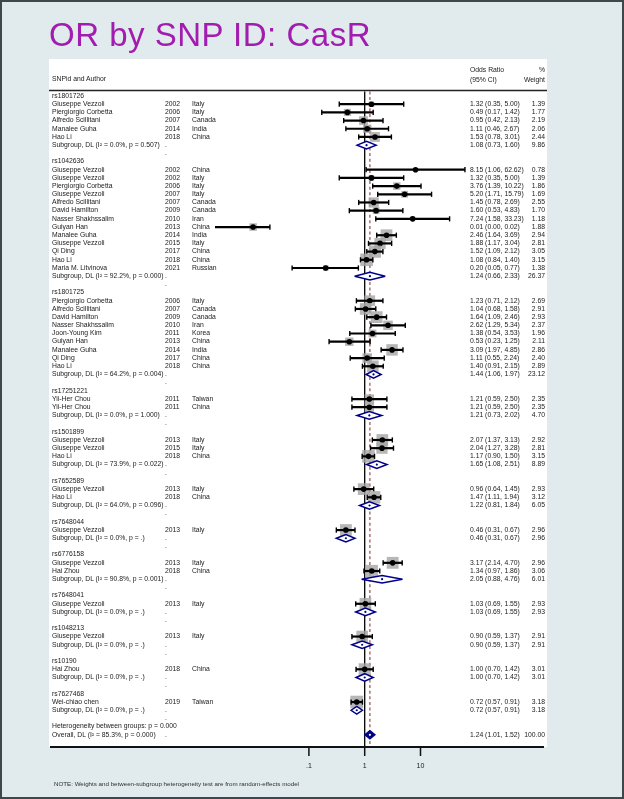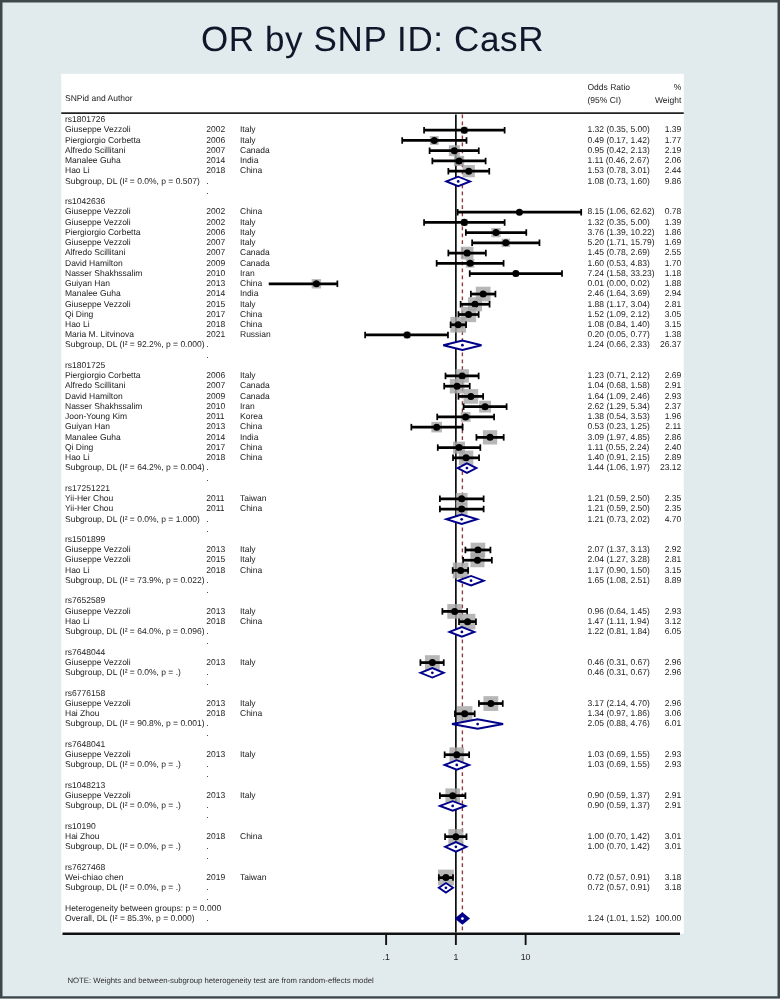--- a/index.html
+++ b/index.html
@@ -2,22 +2,22 @@
 <html><head>
 <meta charset="utf-8">
 <style>
   html,body{margin:0;padding:0;background:#ffffff;}
   #fig{
     position:relative;width:624px;height:799px;box-sizing:border-box;
     background:#e1eaed;border:2px solid #3d484c;overflow:hidden;
     font-family:"Liberation Sans",sans-serif;
   }
   #title{
-    position:absolute;left:47px;top:14px;width:498px;text-align:center;
-    font-size:28px;color:#0f172a;letter-spacing:0.5px;
+    position:absolute;left:47px;top:14px;width:498px;text-align:left;
+    font-size:33px;color:#a21caf;letter-spacing:0.5px;
   }
   #panel{position:absolute;left:47px;top:57px;width:498px;height:688px;background:#ffffff;}
   #plot-svg{position:absolute;left:0;top:0;}
   #plot-svg text{font-family:"Liberation Sans",sans-serif;}
 </style>
 </head>
 <body>
 
 <div id="fig">
   <div id="title">OR by SNP ID: CasR</div>

